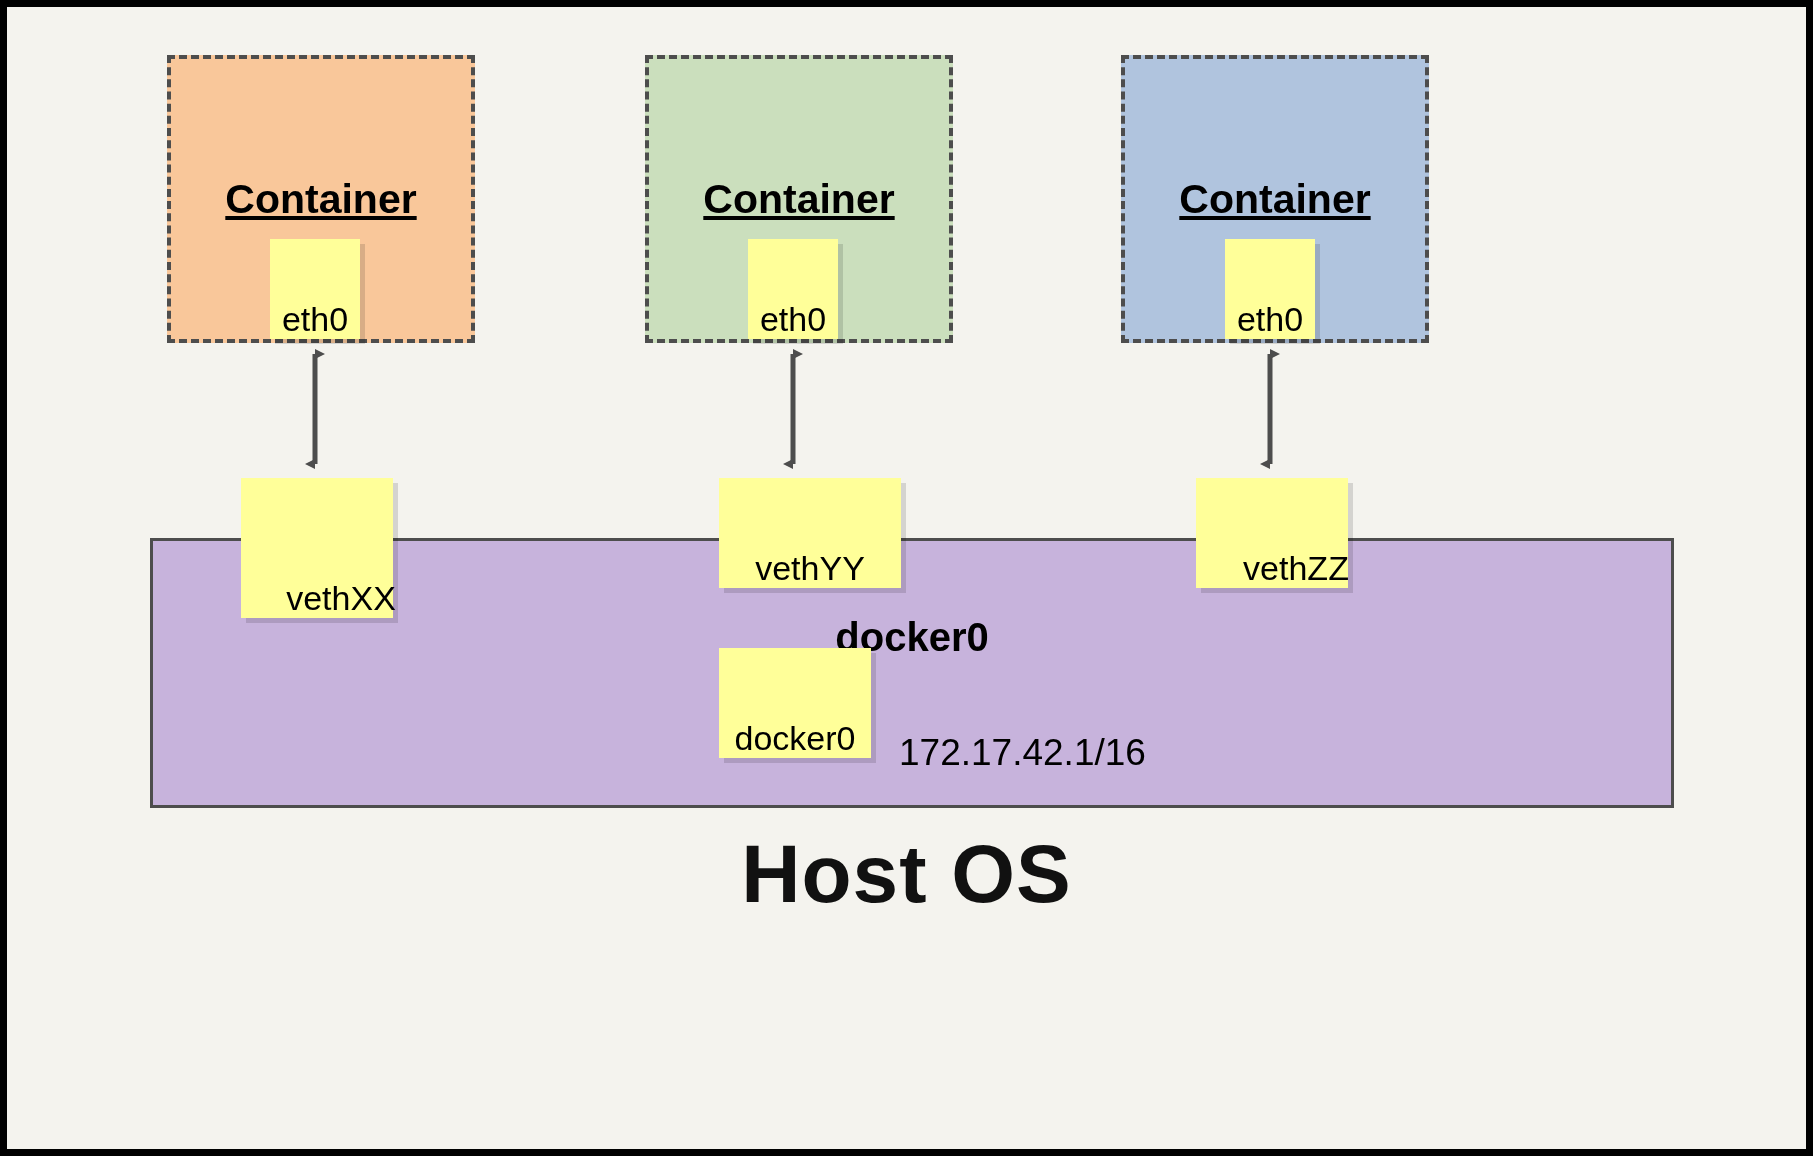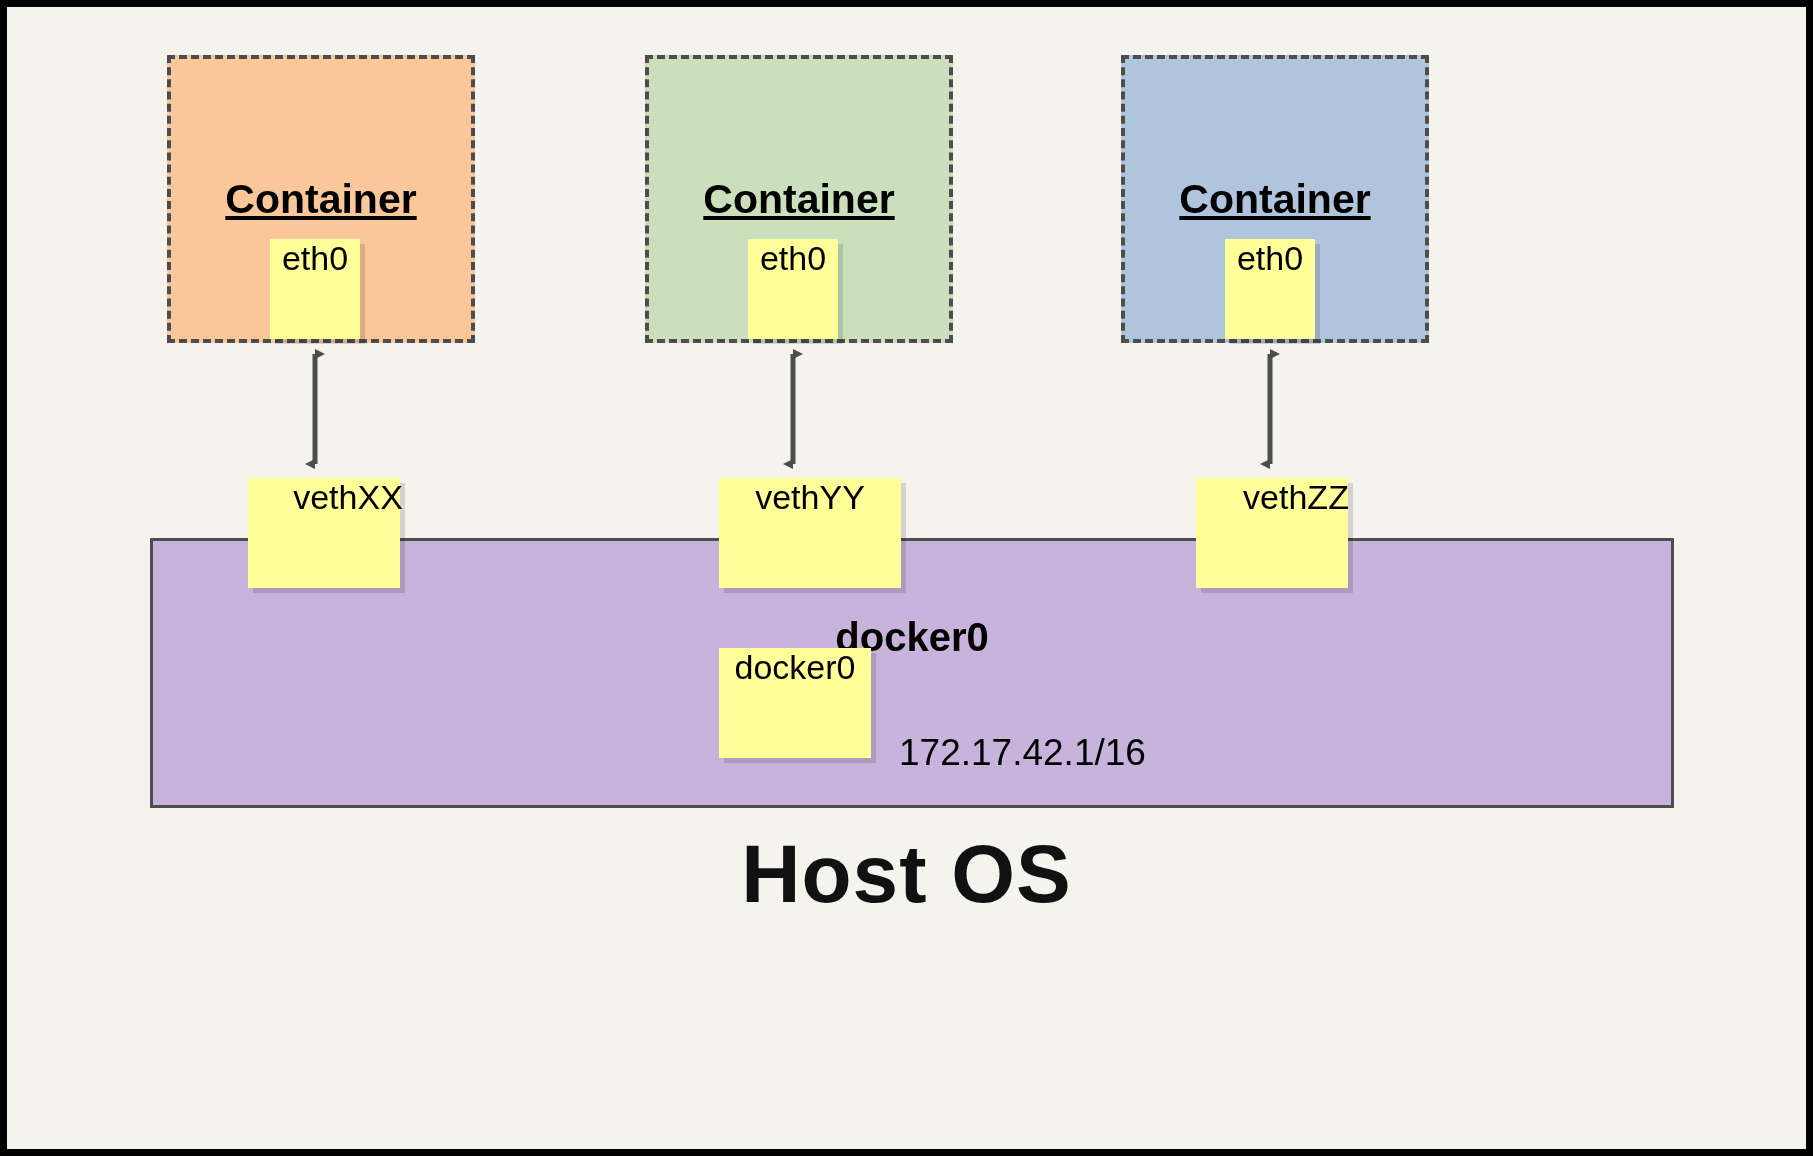--- a/index.html
+++ b/index.html
@@ -39,21 +39,21 @@
     line-height: 1;
     text-decoration: underline;
   }
 
   
   .iface {
     position: absolute;
     background: #ffff99;
     box-shadow: 5px 5px 0 rgba(0,0,0,0.13);
     display: flex;
-    align-items: flex-start;
+    align-items: flex-end;
     justify-content: center;
     font-size: 34px;
     color: #000000;
     box-sizing: border-box;
     z-index: 30;
   }
 
   
   #docker0-bridge {
     position: absolute;
@@ -141,21 +141,21 @@
   </svg>
 
   <svg class="arrow-svg" style="left:1245px; top:336px;" width="36" height="132" viewBox="0 0 36 132">
     <line x1="18" y1="11" x2="18" y2="121" stroke="#4d4d4d" stroke-width="5" marker-start="url(#ah1)" marker-end="url(#ah2)"></line>
   </svg>
 
   <div id="docker0-bridge" style="left:143px; top:531px; width:1524px; height:270px;">
     <div id="docker0-bridge-label">docker0</div>
   </div>
 
-  <div class="iface" style="left:241px; top:471px; width:152px; height:110px;padding-left:48px;">
+  <div class="iface" style="left:234px; top:471px; width:152px; height:140px;padding-left:48px;">
     <span>vethXX</span>
   </div>
 
   <div class="iface" style="left:712px; top:471px; width:182px; height:110px;">
     <span>vethYY</span>
   </div>
 
   <div class="iface" style="left:1189px; top:471px; width:152px; height:110px;padding-left:48px;">
     <span>vethZZ</span>
   </div>

